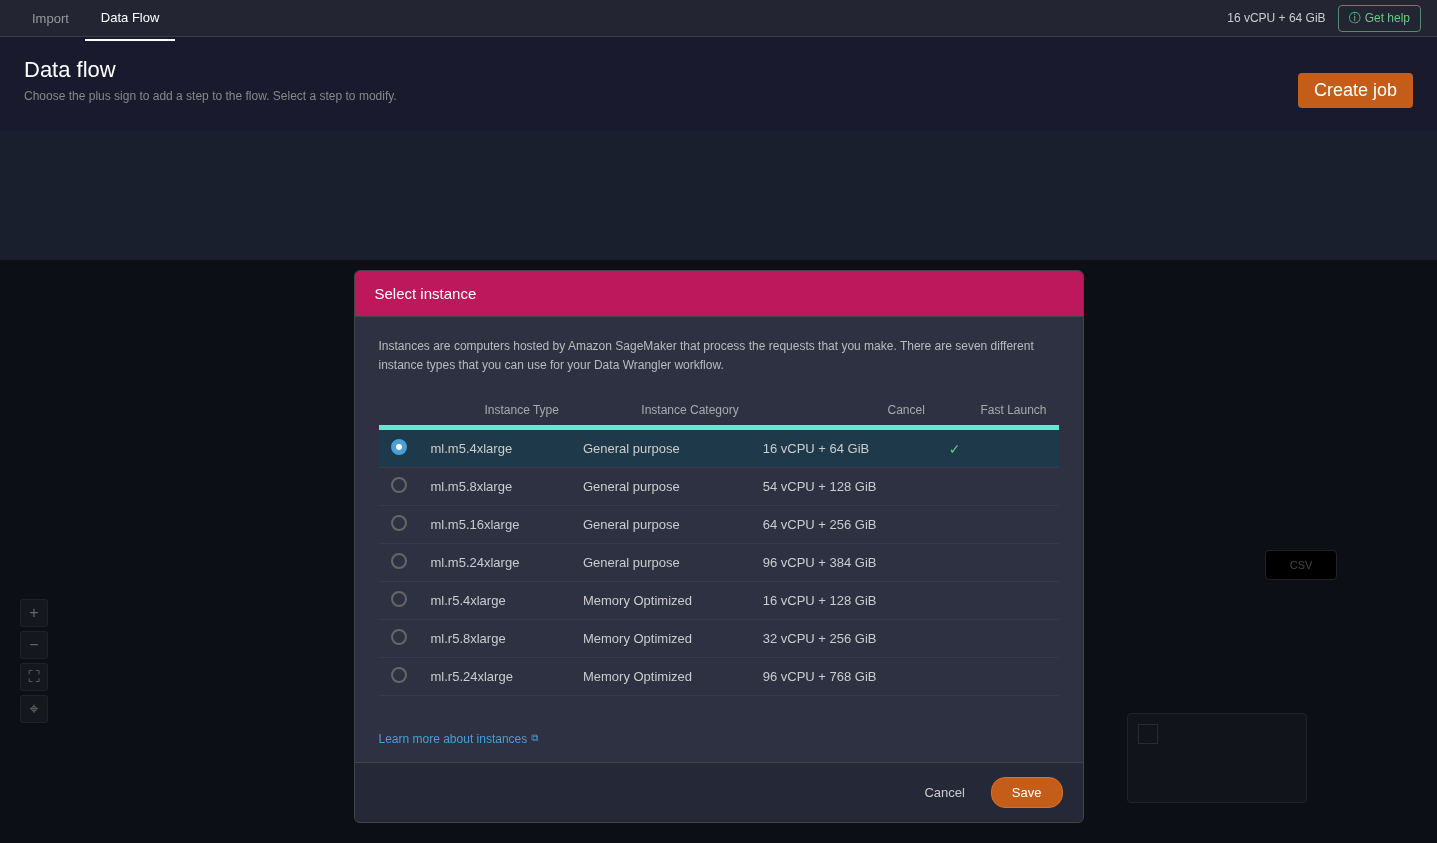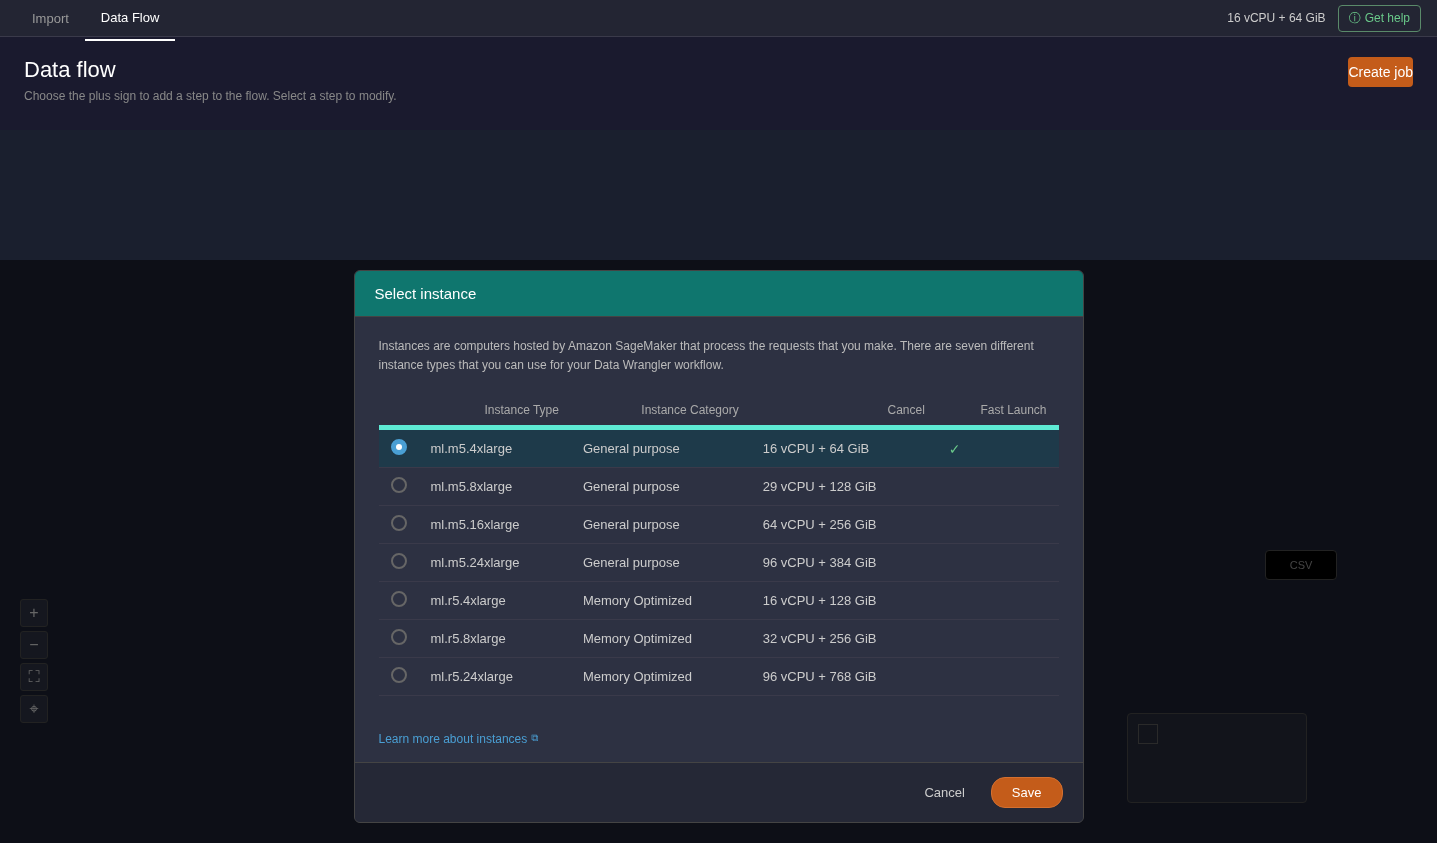--- a/index.html
+++ b/index.html
@@ -69,28 +69,28 @@
       font-weight: 400;
       margin-bottom: 6px;
     }
     .page-subtitle {
       font-size: 12px;
       color: #888;
       margin-bottom: 16px;
     }
     .create-job-btn {
       position: absolute;
-      top: 20px;
+      top: 36px;
       right: 24px;
       background: #c45c1a;
       color: #fff;
       border: none;
-      padding: 7px 0;
+      padding: 7px 16px;
       border-radius: 4px;
-      font-size: 14px;
+      font-size: 18px;
       cursor: pointer;
     }
 
     
     .canvas-area {
       position: absolute;
       top: 130px;
       left: 0;
       right: 0;
       bottom: 0;
@@ -153,21 +153,21 @@
 
     
     .modal {
       background: #2d3142;
       border: 1px solid #444;
       border-radius: 6px;
       width: 730px;
       overflow: hidden;
     }
     .modal-header {
-      background: #0f766e;
+      background: #be185d;
       padding: 14px 20px;
       border-bottom: 1px solid #444;
     }
     .modal-header-title {
       color: #fff;
       font-size: 15px;
       font-weight: 500;
     }
     .modal-body {
       padding: 20px 24px;
@@ -380,21 +380,21 @@
                 <td class="radio-col"><div class="radio-btn selected"></div></td>
                 <td>ml.m5.4xlarge</td>
                 <td>General purpose</td>
                 <td>16 vCPU + 64 GiB</td>
                 <td><span class="checkmark">✓</span></td>
               </tr>
               <tr>
                 <td class="radio-col"><div class="radio-btn"></div></td>
                 <td>ml.m5.8xlarge</td>
                 <td>General purpose</td>
-                <td>29 vCPU + 128 GiB</td>
+                <td>54 vCPU + 128 GiB</td>
                 <td></td>
               </tr>
               <tr>
                 <td class="radio-col"><div class="radio-btn"></div></td>
                 <td>ml.m5.16xlarge</td>
                 <td>General purpose</td>
                 <td>64 vCPU + 256 GiB</td>
                 <td></td>
               </tr>
               <tr>

